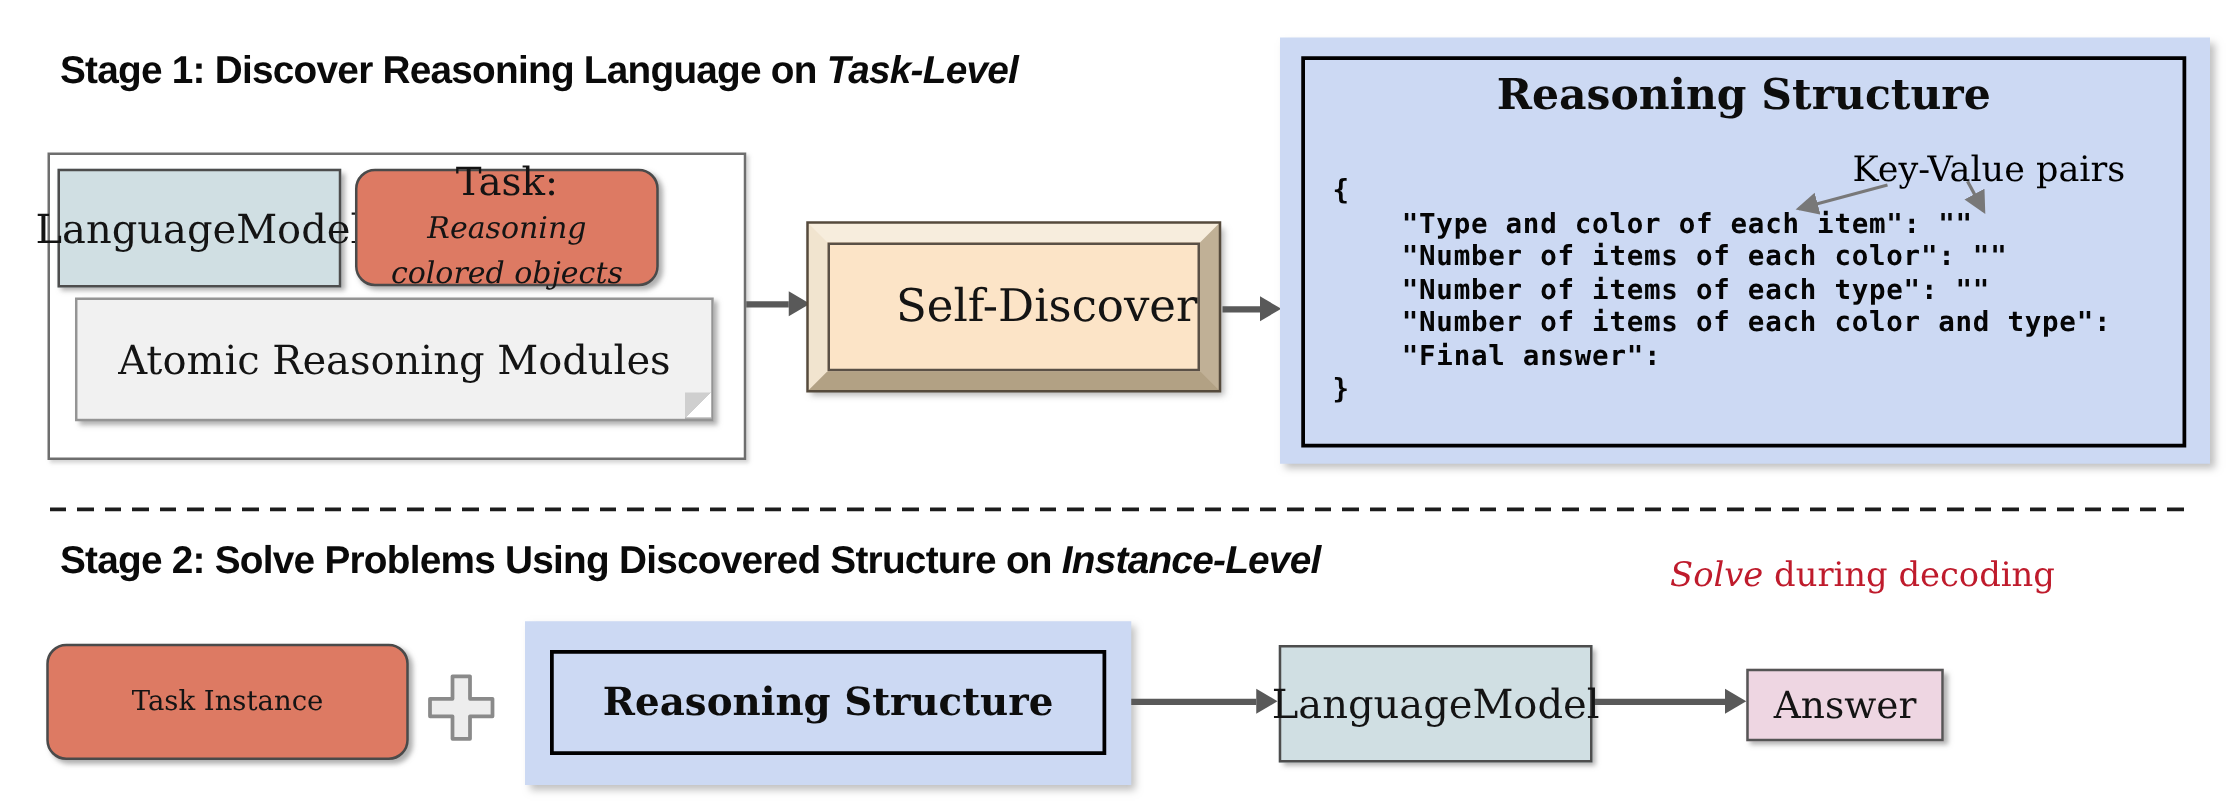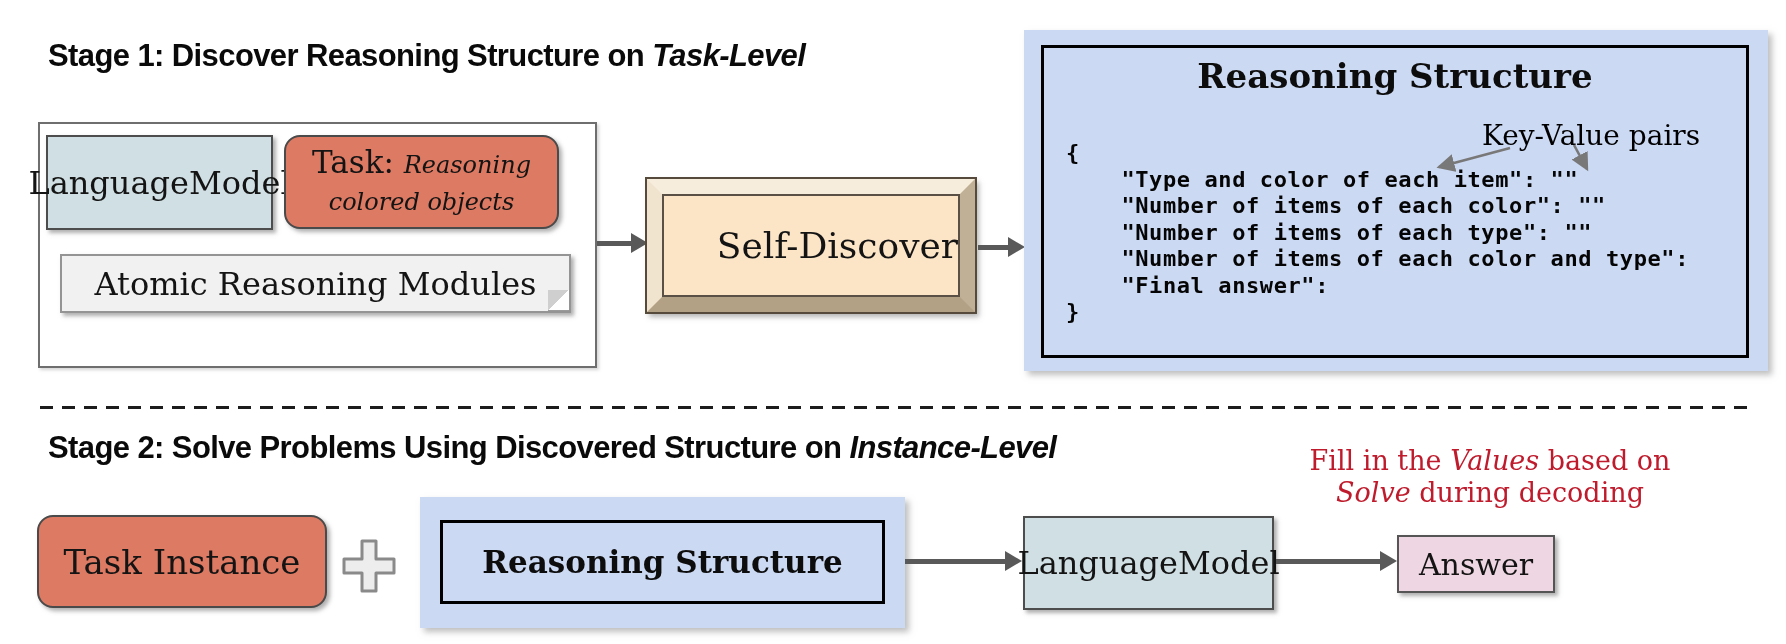--- a/index.html
+++ b/index.html
@@ -51,54 +51,54 @@
   .ahead { position:absolute; width:0; height:0; border-left:17px solid #595959;
            border-top:10px solid transparent; border-bottom:10px solid transparent; }
 
   .divider { position:absolute; left:40px; top:406px; width:1708px; height:3px;
              background:repeating-linear-gradient(90deg,#1c1c1c 0 13px, transparent 13px 22px); }
 
   .note { position:absolute; left:1290px; top:445px; width:400px; text-align:center;
           font-size:27px; line-height:32px; color:#bf1b2c; }
   .note .em { font-style:italic; }
 
-  .ti { background:#dd7a63; border:2px solid #4a4a4a; border-radius:16px; font-size:34px; }
+  .ti { background:#dd7a63; border:2px solid #4a4a4a; border-radius:16px; font-size:22px; }
   .rs2-outer { position:absolute; left:420px; top:497px; width:485px; height:131px;
                background:#ccd9f3; box-shadow:4px 4px 6px rgba(130,130,130,0.5); }
   .rs2-inner { position:absolute; left:20px; top:23px; width:445px; height:84px;
                border:3px solid #000; display:flex; align-items:center; justify-content:center;
                font-weight:700; font-size:31px; color:#0d0d0d; }
   .answer { background:#eed6e2; border:2px solid #555; font-size:30px; }
 
   svg { position:absolute; overflow:visible; }
 </style>
 </head>
 <body>
 
 <div id="canvas">
 
   <div class="stage-title" style="left:48px; top:38px;">
-    <span>Stage 1: Discover Reasoning Structure on </span><span class="em">Task-Level</span>
+    <span>Stage 1: Discover Reasoning Language on </span><span class="em">Task-Level</span>
   </div>
 
   <div class="group-frame"></div>
 
   <div class="box lm shadow" style="left:46px; top:135px; width:227px; height:95px;">
     <div>Language</div>
     <div>Model</div>
   </div>
 
-  <div class="box task shadow" style="left:284px; top:135px; width:275px; height:94px;">
+  <div class="box task shadow" style="left:284px; top:135px; width:243px; height:94px;">
     <div>
       <span>Task:</span>
       <span class="desc">Reasoning colored objects</span>
     </div>
   </div>
 
-  <div class="box atomic shadow" style="left:60px; top:254px; width:511px; height:59px;">
+  <div class="box atomic shadow" style="left:60px; top:238px; width:511px; height:99px;">
     <span>Atomic Reasoning Modules</span>
     <span class="fold"></span>
   </div>
 
   <div>
     <div class="aline" style="left:597px; top:241px; width:34px;"></div>
     <div class="ahead" style="left:631px; top:233px;"></div>
   </div>
 
   <div class="bevel">
@@ -139,21 +139,20 @@
     <div>}</div>
   </div>
 
   <div class="divider"></div>
 
   <div class="stage-title" style="left:48px; top:430px;">
     <span>Stage 2: Solve Problems Using Discovered Structure on </span><span class="em">Instance-Level</span>
   </div>
 
   <div class="note">
-    <div><span>Fill in the </span><span class="em">Values</span><span> based on</span></div>
     <div><span class="em">Solve</span><span> during decoding</span></div>
   </div>
 
   <div class="box ti shadow" style="left:37px; top:515px; width:290px; height:93px;">
     <span>Task Instance</span>
   </div>
 
   <svg style="left:342px; top:539px;" width="54" height="54" viewBox="0 0 54 54">
     <polygon points="20,2 34,2 34,20 52,20 52,34 34,34 34,52 20,52 20,34 2,34 2,20 20,20" fill="#ededed" stroke="#8a8a8a" stroke-width="3" stroke-linejoin="round"></polygon>
   </svg>

